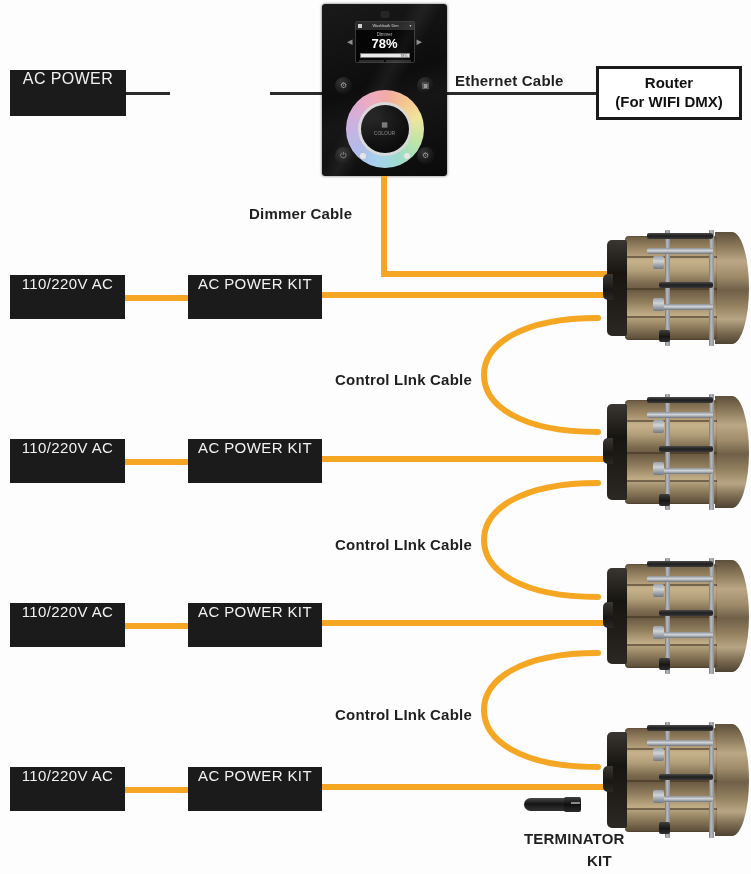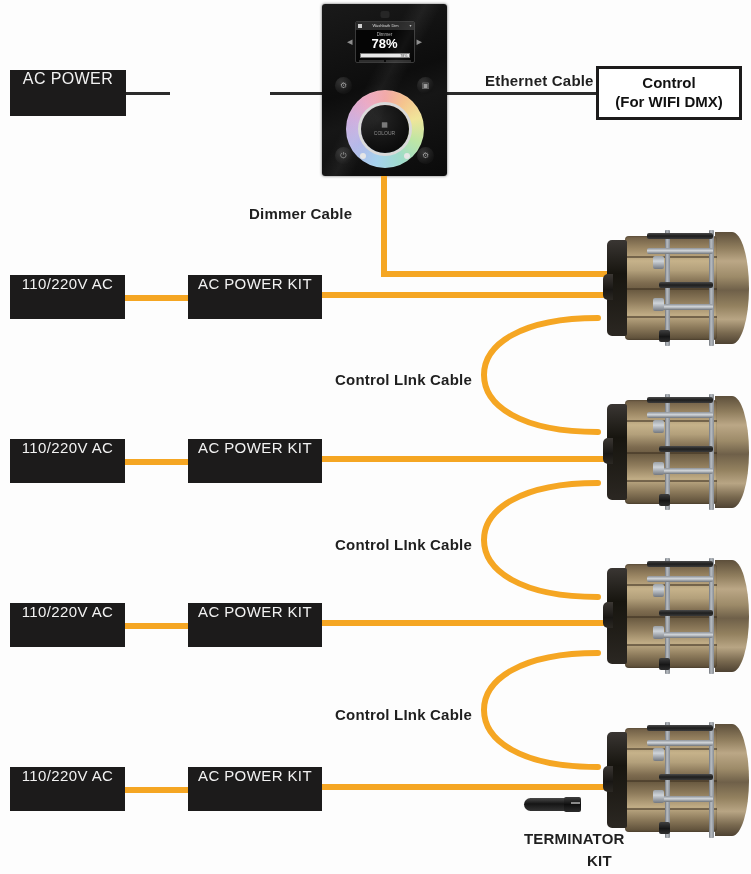--- a/index.html
+++ b/index.html
@@ -327,24 +327,24 @@
 
   <div class="wire-k" style="left:125px; top:92px; width:45px;"></div>
   <div class="wire-k" style="left:270px; top:92px; width:58px;"></div>
   <div class="wire-k" style="left:444px; top:92px; width:152px;"></div>
 
   <div class="box-black" style="left:10px; top:70px; width:116px; height:46px;">
     <span>AC POWER</span>
   </div>
 
 
-  <div class="caption" style="left:455px; top:72px;margin-left:30px;">Ethernet Cable</div>
+  <div class="caption" style="left:455px; top:72px;">Ethernet Cable</div>
 
   <div class="box-outline" style="left:596px; top:66px; width:146px; height:54px;">
-    <span>Control</span>
+    <span>Router</span>
     <span>(For WIFI DMX)</span>
   </div>
 
   <div class="controller" style="left:322px; top:4px; width:125px; height:172px;">
     <div class="ctrl-dot"></div>
 
     <div class="ctrl-screen">
       <div class="scr-top">
         <span class="scr-sq"></span>
         <span class="scr-title">Washbath Dim</span>

